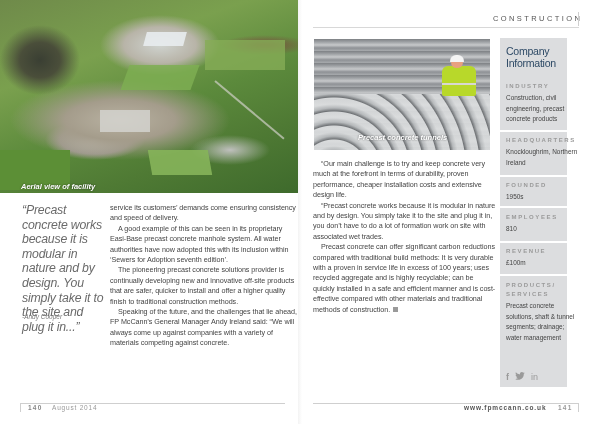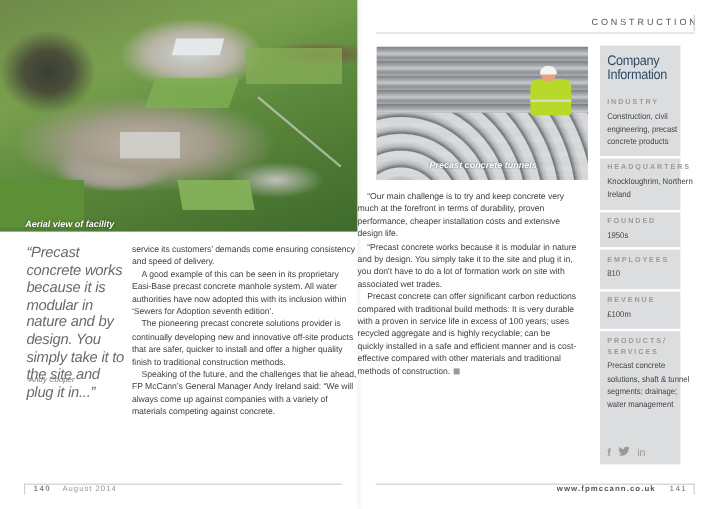--- a/index.html
+++ b/index.html
@@ -36,21 +36,21 @@
     font-style:italic; font-size:12.3px; line-height:14.6px; color:#6a6a6a; letter-spacing:-0.2px;
   }
   .pullquote-attr {
     position:absolute; left:22px; top:313px; font-style:italic; font-size:6.5px; color:#777;
   }
 
   .body-text { font-size:7.2px; line-height:10.4px; color:#444; letter-spacing:-0.05px; }
   .body-text p { text-indent:8px; }
   .body-text p.noindent { text-indent:0; }
   .col-left { position:absolute; left:110px; top:203px; width:188px; }
-  .col-right { position:absolute; left:298px; top:159px; width:183px; }
+  .col-right { position:absolute; left:313px; top:159px; width:183px; }
 
   .footer-line-left { position:absolute; left:20px; top:403px; width:265px; height:1px; background:#cfcfcf; }
   .footer-tick-left { position:absolute; left:20px; top:403px; width:1px; height:9px; background:#cfcfcf; }
   .footer-page-left { position:absolute; left:28px; top:404px; font-size:6.5px; font-weight:bold; letter-spacing:1.2px; color:#888; }
   .footer-date { position:absolute; left:52px; top:404px; font-size:6.5px; letter-spacing:0.8px; color:#999; }
 
   
   .section-label { position:absolute; left:493px; top:14px; font-size:7.5px; letter-spacing:2.4px; color:#555; }
   .section-tick { position:absolute; left:578px; top:12px; width:1px; height:14px; background:#cfcfcf; }
   .section-line { position:absolute; left:313px; top:27px; width:266px; height:1px; background:#d8d8d8; }

